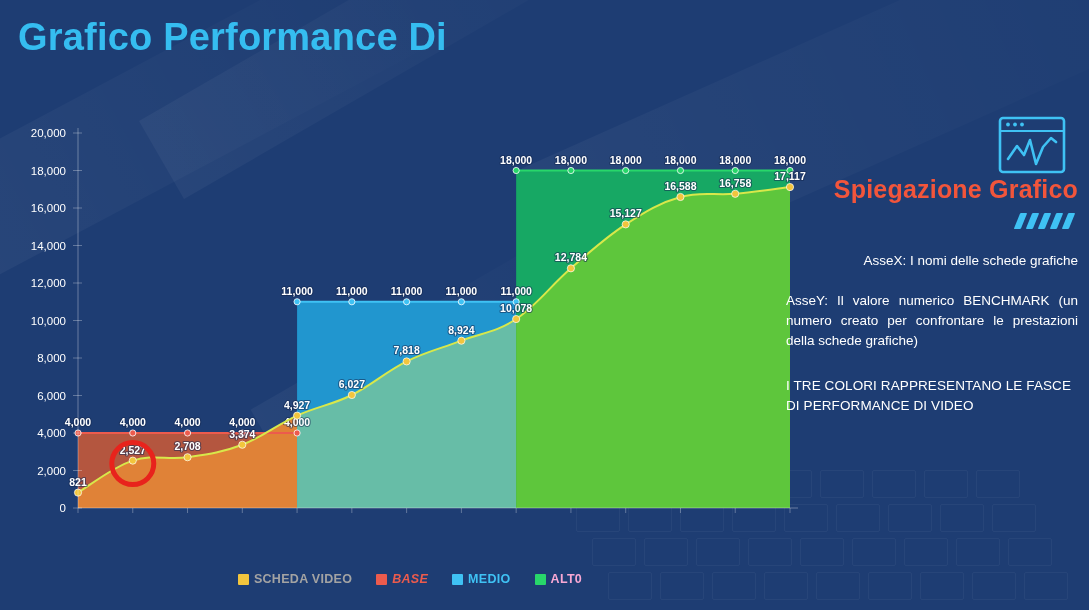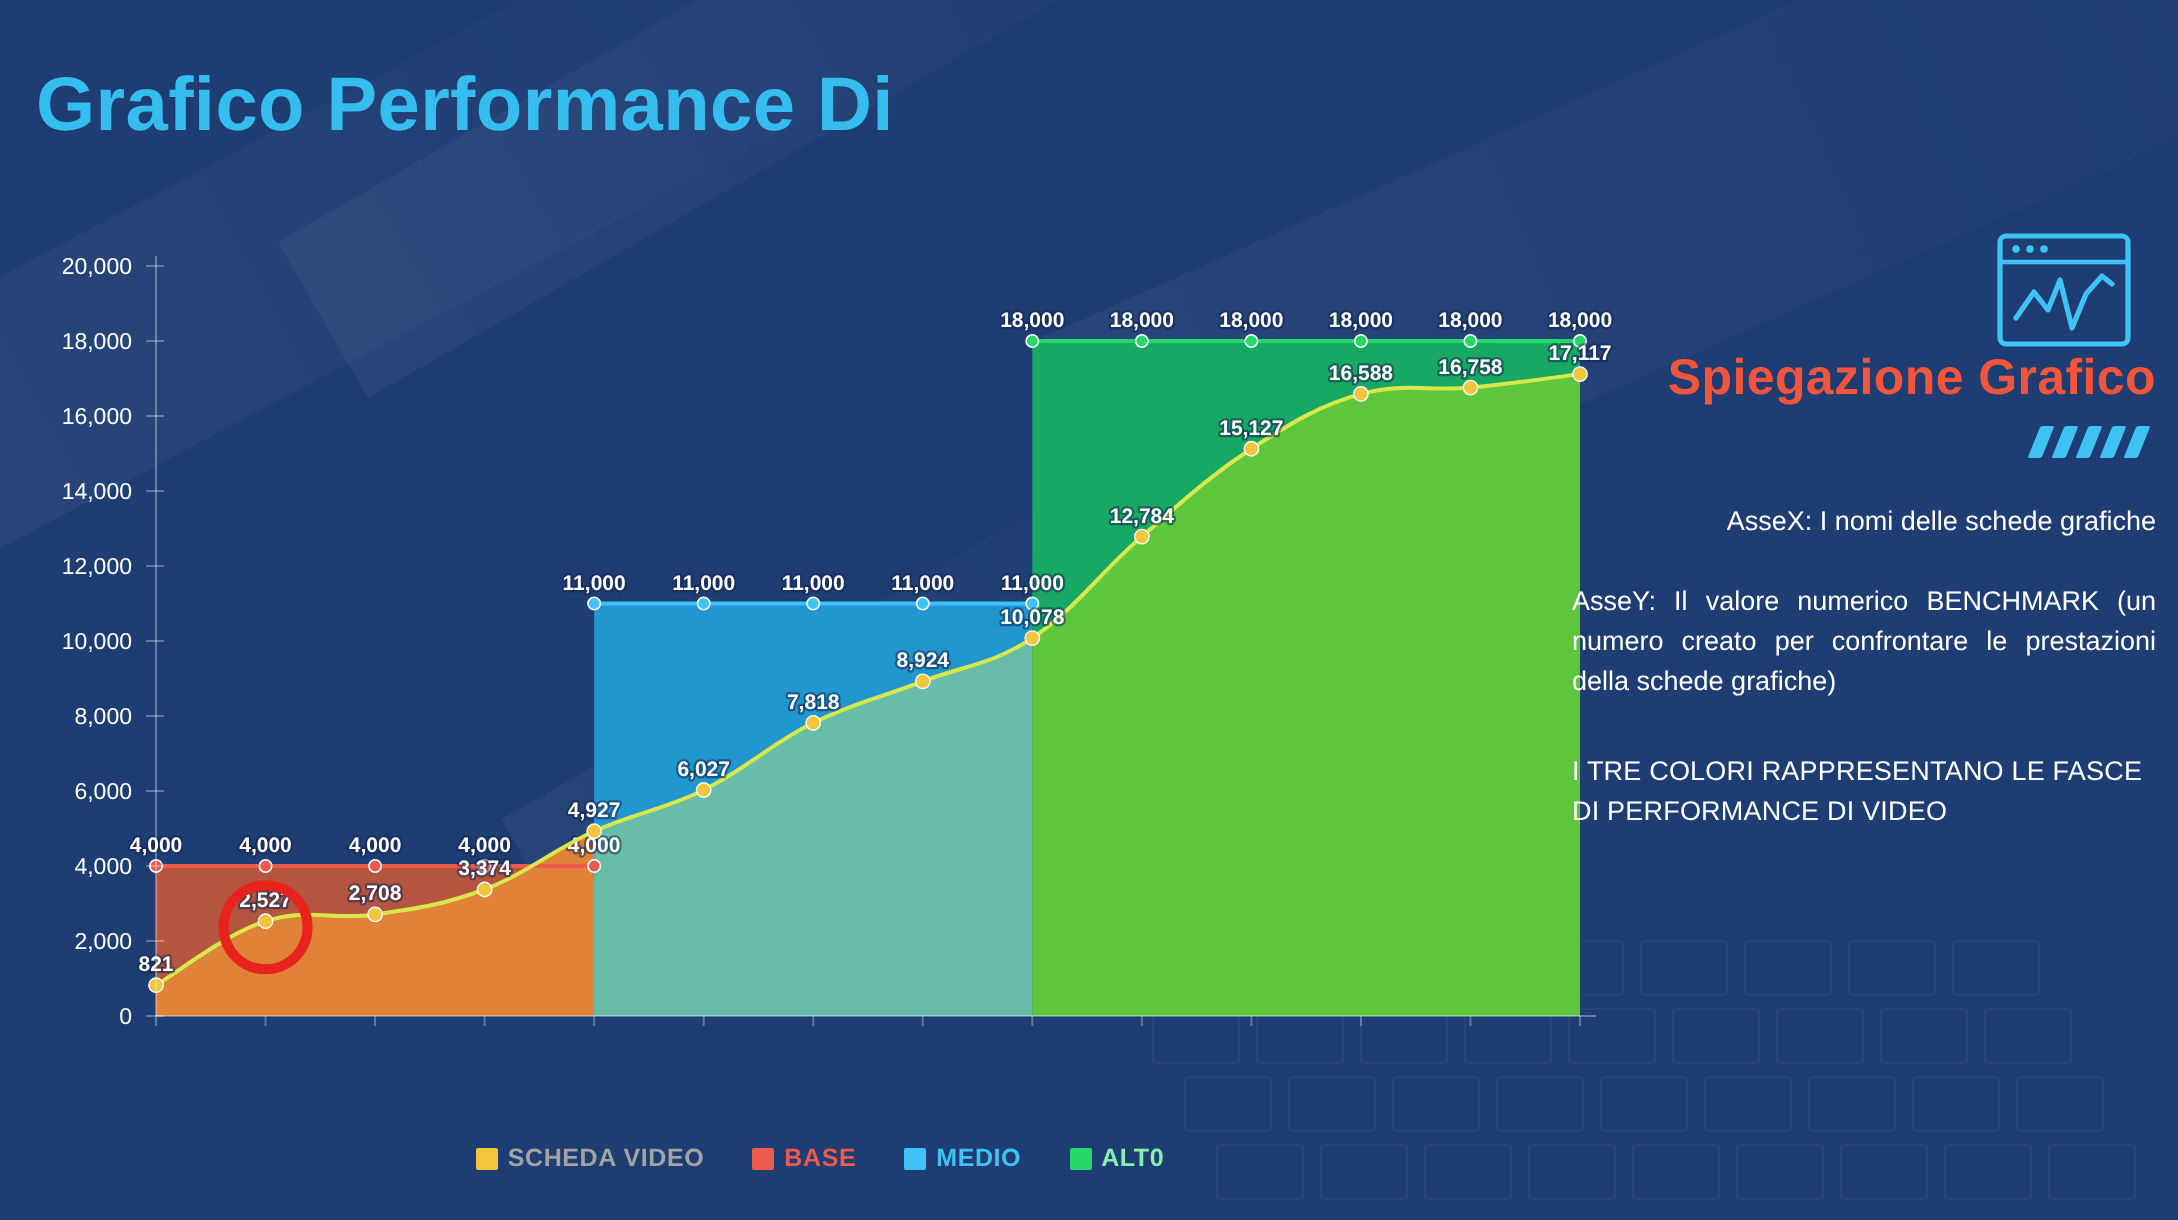--- a/index.html
+++ b/index.html
@@ -16,21 +16,21 @@
       radial-gradient(900px 460px at 74% 12%, rgba(70,120,190,.42), rgba(70,120,190,0) 62%),
       radial-gradient(700px 520px at 10% 85%, rgba(26,52,104,.55), rgba(26,52,104,0) 70%),
       linear-gradient(160deg,#25477f 0%,#1d3a70 38%,#1a3369 70%,#1b3straight 100%),
       linear-gradient(#1d3a70,#1d3a70);
   }
   #bg .streak{position:absolute;background:linear-gradient(90deg,rgba(255,255,255,.045),rgba(255,255,255,0));}
   #bg .kb{position:absolute;border:1px solid rgba(255,255,255,.045);border-radius:2px;}
 
   
   #title{
-    position:absolute;left:18px;top:30px;width:560px;
+    position:absolute;left:18px;top:14px;width:560px;
     color:#35bdf0;font-size:38px;font-weight:bold;line-height:1.22;
     letter-spacing:.2px;
   }
 
   
   #chart{position:absolute;left:0;top:118px;width:820px;height:400px;}
   svg{display:block;}
   .ylab{fill:#ffffff;font-size:11.5px;font-family:"Liberation Sans",sans-serif;text-anchor:end;}
   .tick{stroke:rgba(255,255,255,.30);stroke-width:1;}
   .axisline{stroke:rgba(255,255,255,.33);stroke-width:1;}
@@ -265,31 +265,31 @@
 </div>
 
 <div id="legend">
     <div class="item">
       <span class="sw" style="background: rgb(242, 197, 61);"></span>
       <span class="lb" style="color: #a3a3a3;">SCHEDA VIDEO</span>
     </div>
     <span style="width: 10px;"></span>
     <div class="item">
       <span class="sw" style="background: rgb(236, 91, 77);"></span>
-      <span class="lb" style="color: rgb(236, 91, 77);">BASE</span>
+      <span class="lb" style="color: rgb(236, 91, 77); font-style: italic;">BASE</span>
     </div>
     <span style="width: 10px;"></span>
     <div class="item">
       <span class="sw" style="background: rgb(63, 194, 244);"></span>
       <span class="lb" style="color: rgb(63, 194, 244);">MEDIO</span>
     </div>
     <span style="width: 10px;"></span>
     <div class="item">
       <span class="sw" style="background: rgb(40, 215, 106);"></span>
-      <span class="lb" style="color: #86efac;">ALT0</span>
+      <span class="lb" style="color: #f9a8d4;">ALT0</span>
     </div>
   </div>
 
 <div id="panel">
   <div class="icon">
     <svg viewBox="0 0 72 62" width="72" height="62">
       <rect x="4" y="4" width="64" height="54" rx="3" fill="none" stroke="#3fc2f4" stroke-width="2.6"></rect>
       <line x1="4" y1="17" x2="68" y2="17" stroke="#3fc2f4" stroke-width="2.2"></line>
       <circle cx="12" cy="10.5" r="1.9" fill="#3fc2f4"></circle>
       <circle cx="19" cy="10.5" r="1.9" fill="#3fc2f4"></circle>

